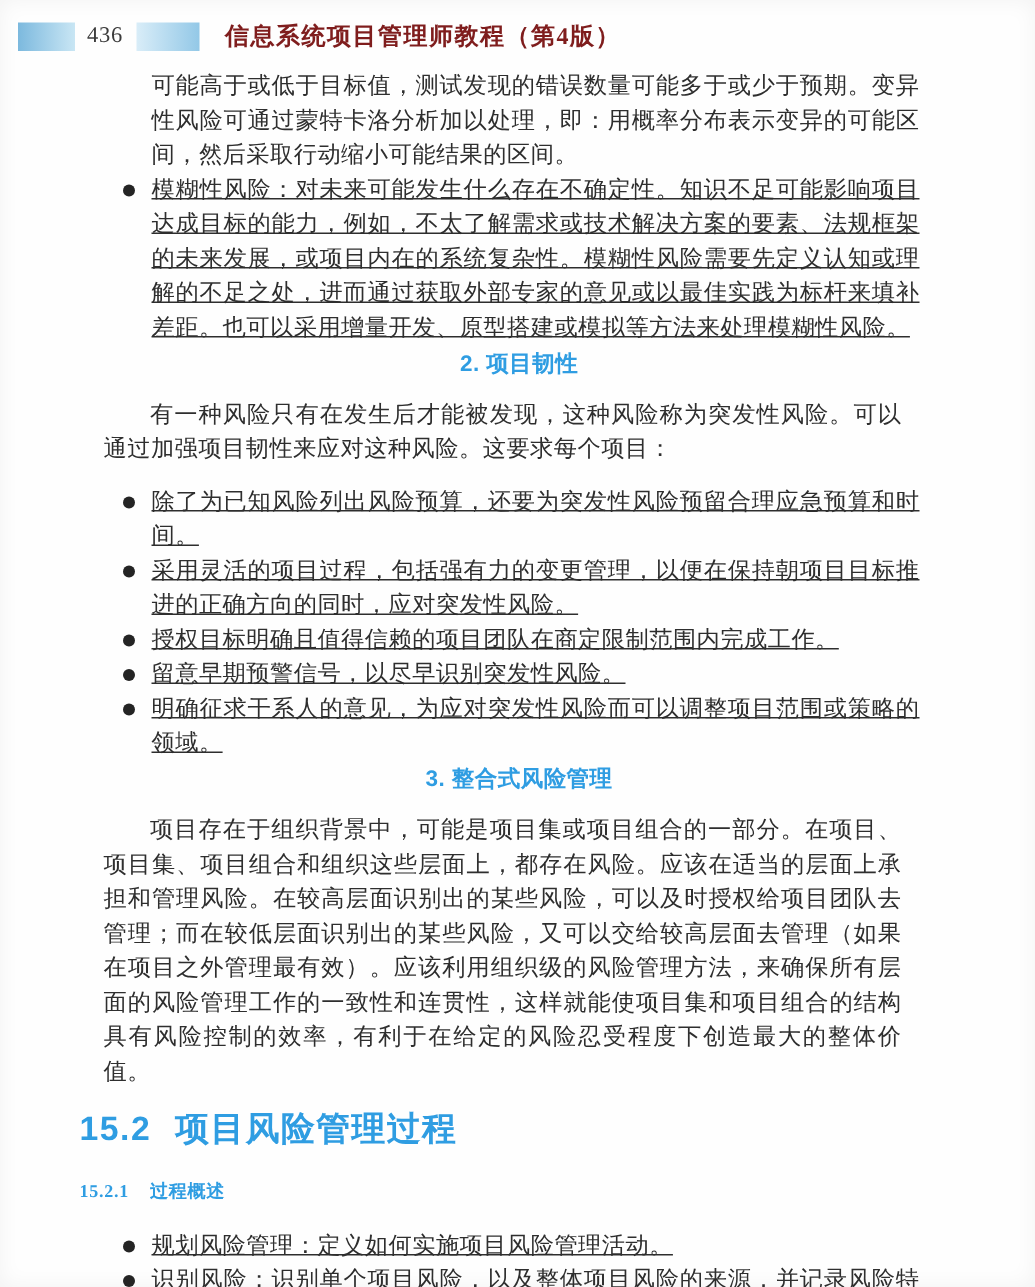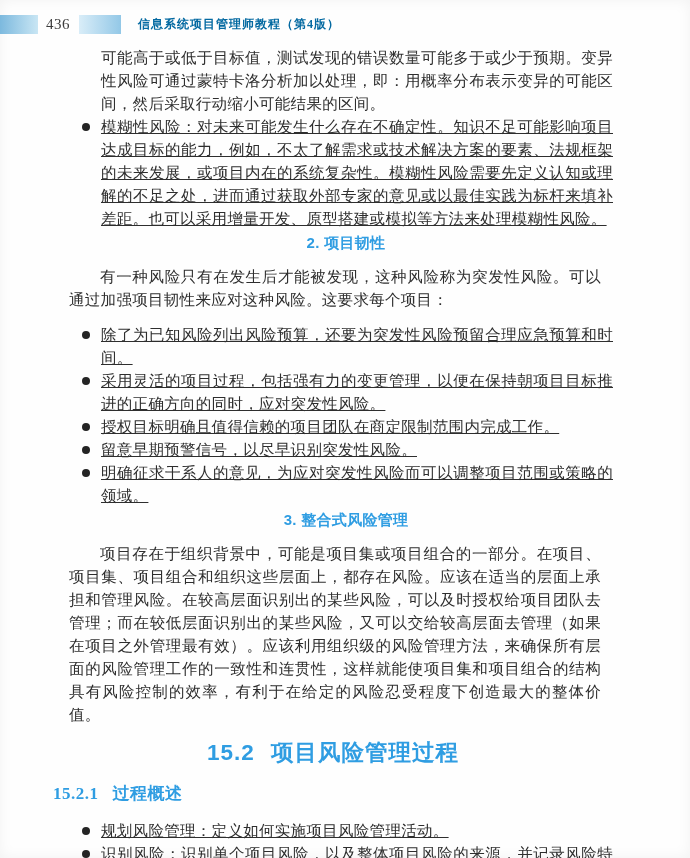--- a/index.html
+++ b/index.html
@@ -10,38 +10,38 @@
   }
   .page{
     position:relative;
     width:690px;height:858px;
     background:#fefefe;
     box-shadow:inset 0 0 14px rgba(0,0,0,0.05);
     overflow:hidden;
   }
   
   .header{
-    position:absolute;top:14px;left:0;right:0;height:20px;
+    position:absolute;top:14px;left:12px;right:0;height:20px;
     display:flex;align-items:center;
   }
   .accent-left{
     width:38px;height:19px;
     background:linear-gradient(90deg,#7cb9de,#c9e6f4);
   }
   .page-num{
     margin:0 9px 0 8px;
     font-size:15px;color:#3b3b3b;letter-spacing:0.5px;
   }
   .accent-right{
     width:42px;height:19px;
     background:linear-gradient(90deg,#d9edf8,#93c8e7);
   }
   .book-title{
     margin-left:17px;
-    font-size:12px;font-weight:600;color:#0369a1;letter-spacing:1px;
+    font-size:16px;font-weight:600;color:#7f1d1d;letter-spacing:1px;
   }
   
   .content{
     position:absolute;left:57px;top:46px;width:556px;
     font-size:15.5px;line-height:23px;color:#2e2e2e;
     text-align:justify;letter-spacing:0.3px;
   }
   .hang{margin:0 0 0 44px;}
   .para{margin:12px;text-indent:2em;}
   ul.blist{list-style:none;margin:0;padding:0 0 0 25px;text-decoration:underline;}
@@ -54,26 +54,26 @@
   h3.sub{
     margin:2px 0 2px 22px;
     font-family:"Liberation Sans","DejaVu Sans",sans-serif;
     font-size:15px;line-height:21px;font-weight:700;color:#2f9de2;
     text-align:center;
   }
   h1.sec{
     margin:12px 0 14px -4px;
     font-family:"Liberation Sans","DejaVu Sans",sans-serif;
     font-size:22.5px;line-height:30px;font-weight:700;color:#2f9de2;
-    text-align:center;letter-spacing:1px;
+    text-align:left;letter-spacing:1px;
   }
   h1.sec .num{margin-right:16px;}
   h2.subsec{
     margin:0 0 13px -4px;
-    font-size:17px;line-height:24px;font-weight:700;color:#2f9de2;
+    font-size:12px;line-height:24px;font-weight:700;color:#2f9de2;
     text-align:left;letter-spacing:0.5px;
   }
   h2.subsec .num{margin-right:14px;font-family:"Liberation Serif","DejaVu Serif",serif;}
   .intro{margin:0 0 0 0;text-indent:2em;}
 </style>
 </head>
 <body>
 
 <div class="page">
 

